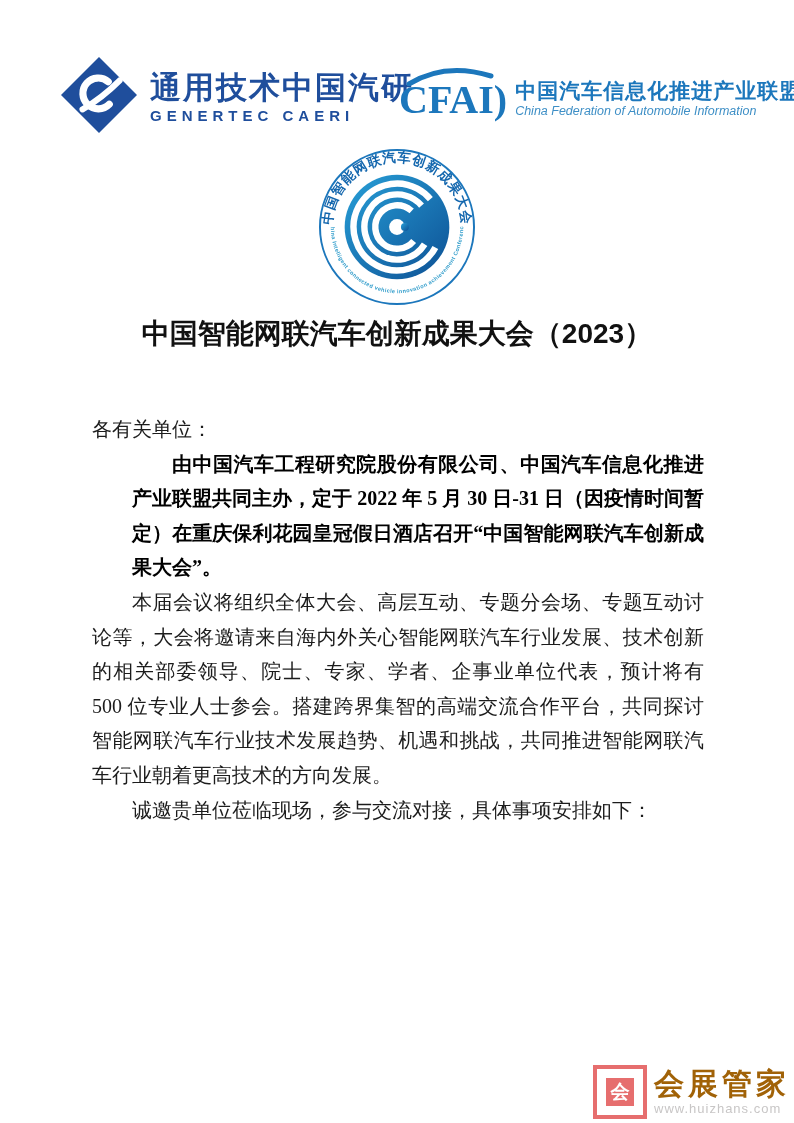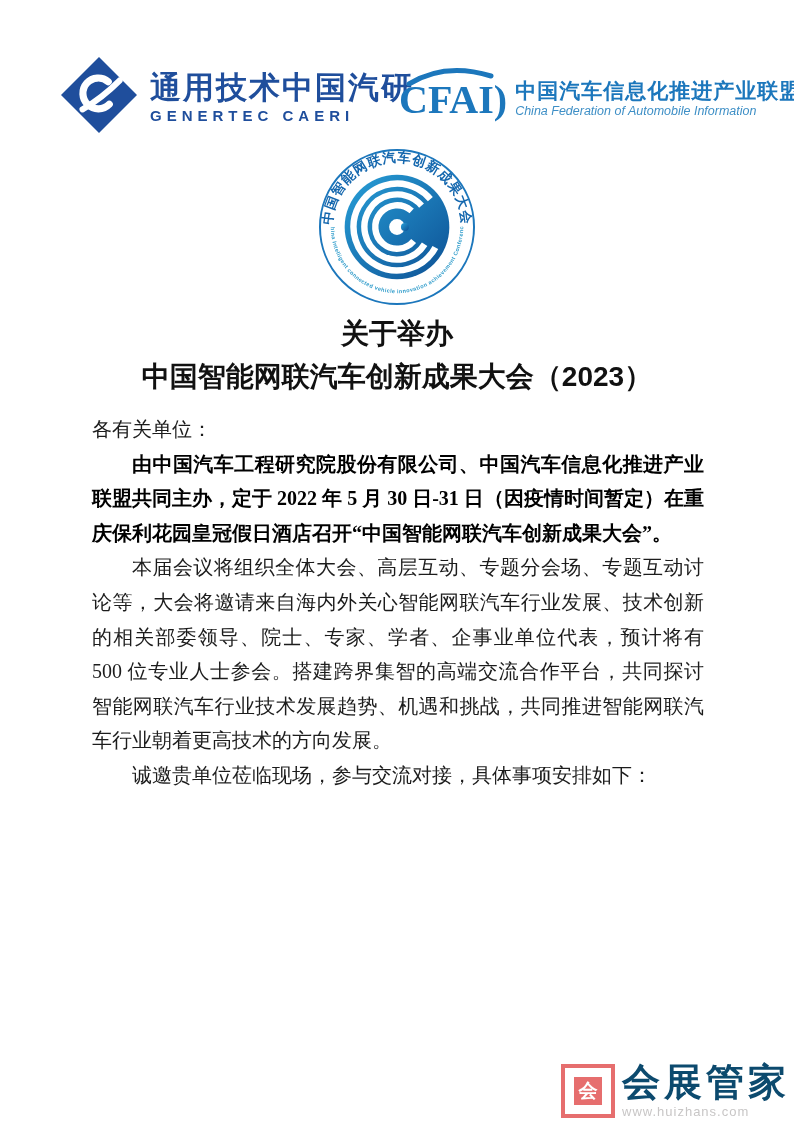--- a/index.html
+++ b/index.html
@@ -43,28 +43,28 @@
     font-family:"Liberation Sans",sans-serif;font-weight:700;
     font-size:28px;line-height:43px;color:#111111;
   }
   
   .bodytext{
     position:absolute;left:92px;top:412px;width:612px;
     font-size:20px;line-height:34.6px;text-align:justify;
   }
   .bodytext p{margin:0;}
   .bodytext .para{text-indent:2em;}
-  .bodytext .bold{font-weight:700;color:#000;}
+  .bodytext .bold{font-weight:700;color:#000;margin-left:40px;}
   
   .watermark{
     position:absolute;right:4px;bottom:4px;display:flex;align-items:center;gap:7px;
     font-family:"Liberation Sans",sans-serif;
   }
   .watermark .stack{display:flex;flex-direction:column;align-items:flex-start;}
-  .watermark .name{font-size:38px;font-weight:700;color:#0c4a6e;letter-spacing:4px;line-height:1.05;white-space:nowrap;}
+  .watermark .name{font-size:30px;font-weight:700;color:#a16207;letter-spacing:4px;line-height:1.05;white-space:nowrap;}
   .watermark .url{font-size:13px;color:#c8c6c6;letter-spacing:1px;margin-top:1px;}
   .wm-icon{position:relative;width:54px;height:54px;}
   .wm-icon .glyph{
     position:absolute;left:13px;top:13px;width:28px;height:28px;background:#e66e6e;
     color:#fff;font-size:19px;font-weight:700;display:flex;align-items:center;justify-content:center;
     font-family:"Liberation Sans",sans-serif;
   }
   .wm-frame{position:absolute;inset:0;border:4px solid #e66e6e;}
 </style>
 </head>
@@ -123,21 +123,20 @@
         <circle cx="80" cy="80" r="44" fill="none" stroke="#ffffff" stroke-width="6.5" stroke-dasharray="224 52.5" transform="rotate(28 80 80)"></circle>
         <circle cx="80" cy="80" r="33" fill="none" stroke="#ffffff" stroke-width="6.5" stroke-dasharray="165 42.4" transform="rotate(32 80 80)"></circle>
         <circle cx="80" cy="80" r="22" fill="none" stroke="#ffffff" stroke-width="6.5" stroke-dasharray="104 34.2" transform="rotate(40 80 80)"></circle>
         <circle cx="80" cy="80" r="8" fill="#ffffff"></circle>
         <circle cx="88" cy="80" r="4" fill="url(#discGrad)"></circle>
       </g>
     </svg>
   </div>
 
   <div class="title">
-    <div>关于举办</div>
     <div>中国智能网联汽车创新成果大会（2023）</div>
   </div>
 
   <div class="bodytext">
     <p class="salutation">各有关单位：</p>
     <p class="para bold">由中国汽车工程研究院股份有限公司、中国汽车信息化推进产业联盟共同主办，定于 2022 年 5 月 30 日-31 日（因疫情时间暂定）在重庆保利花园皇冠假日酒店召开“中国智能网联汽车创新成果大会”。</p>
     <p class="para">本届会议将组织全体大会、高层互动、专题分会场、专题互动讨论等，大会将邀请来自海内外关心智能网联汽车行业发展、技术创新的相关部委领导、院士、专家、学者、企事业单位代表，预计将有 500 位专业人士参会。搭建跨界集智的高端交流合作平台，共同探讨智能网联汽车行业技术发展趋势、机遇和挑战，共同推进智能网联汽车行业朝着更高技术的方向发展。</p>
     <p class="para">诚邀贵单位莅临现场，参与交流对接，具体事项安排如下：</p>
   </div>
 

